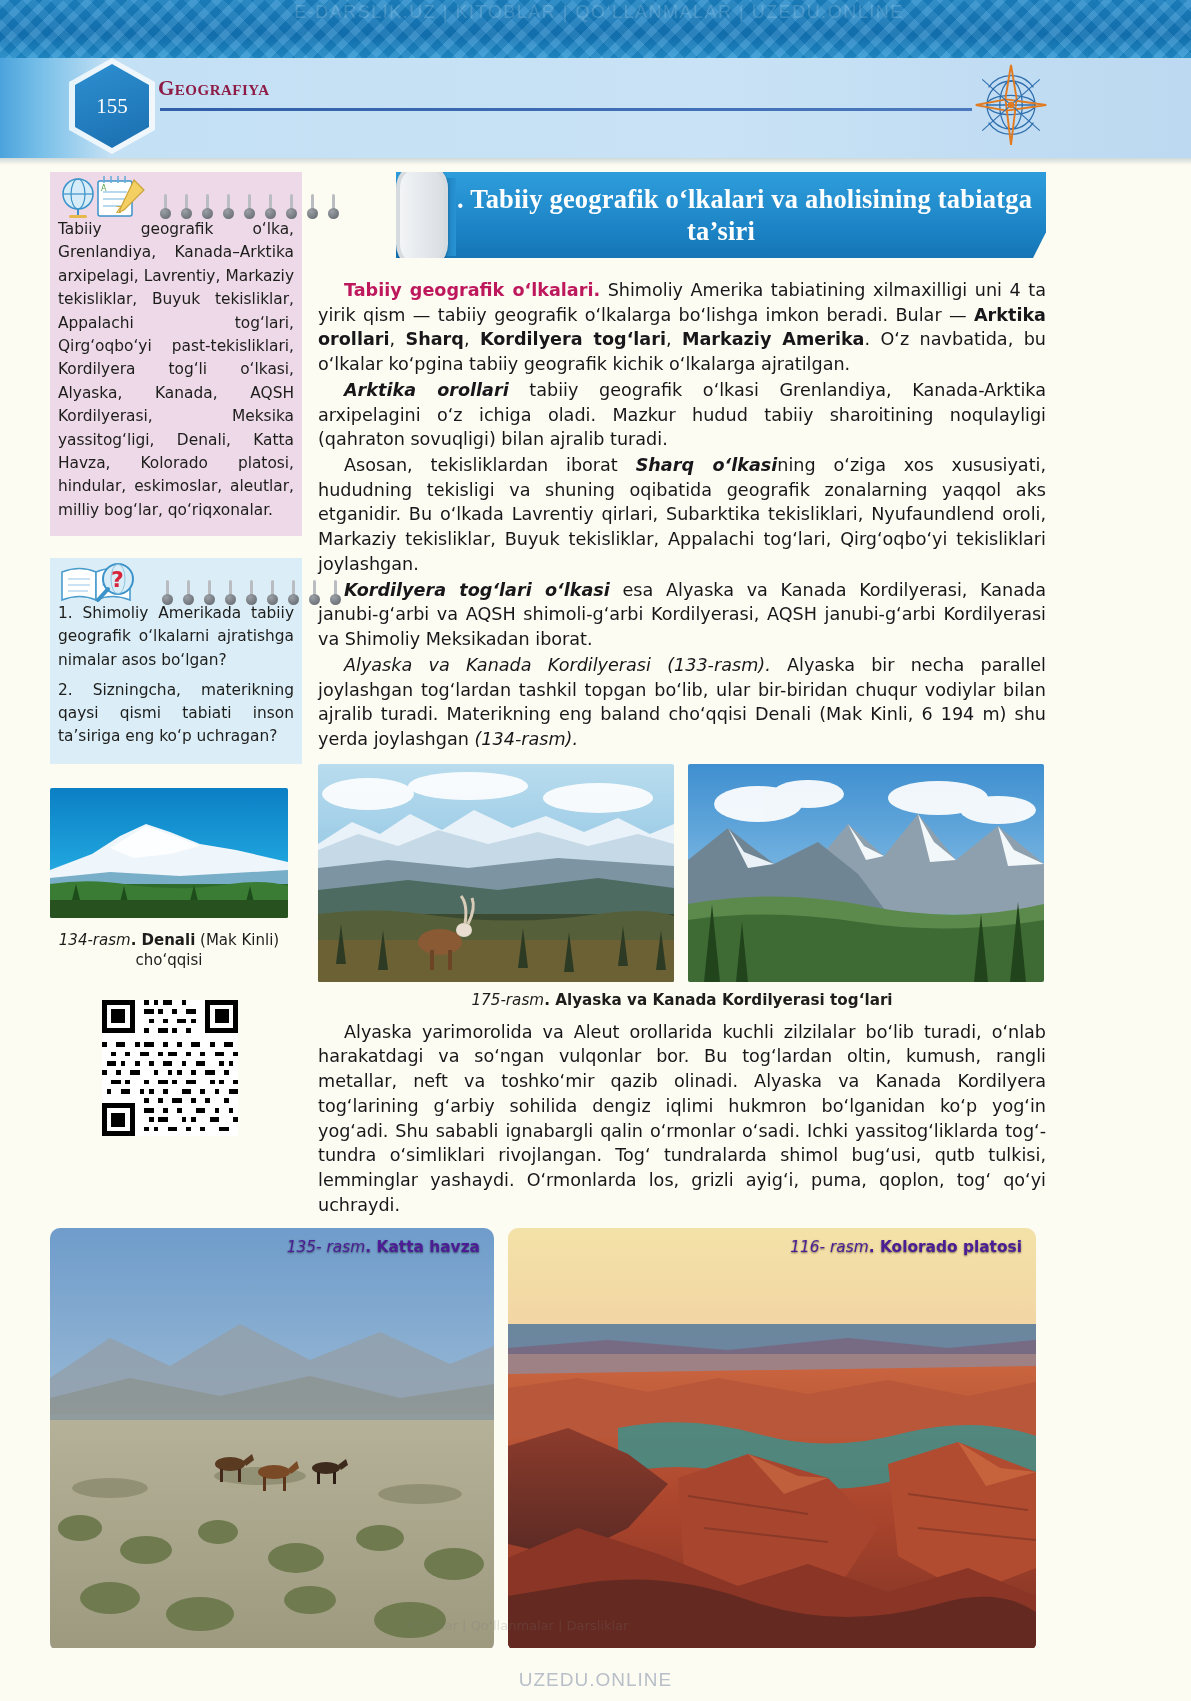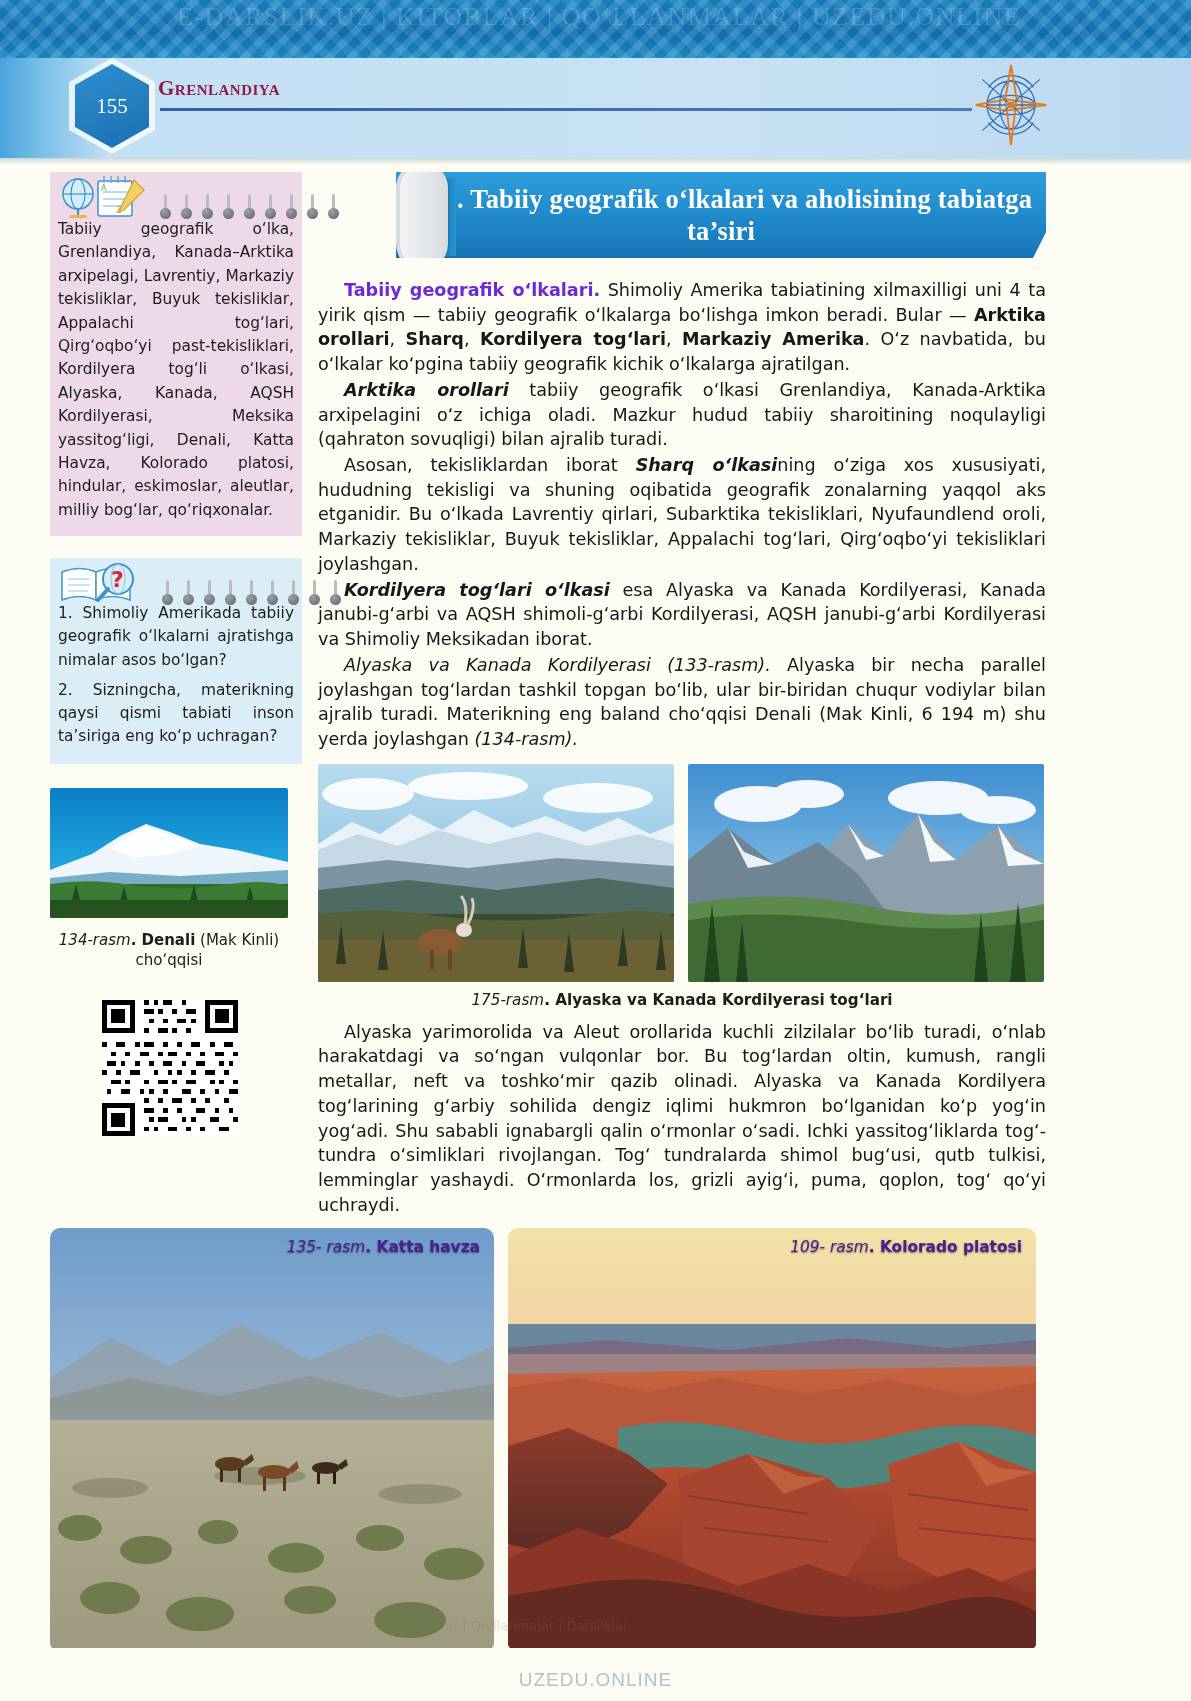--- a/index.html
+++ b/index.html
@@ -16,22 +16,22 @@
     position: absolute; left: 0; top: 0; width: 1191px; height: 58px;
     background:
       repeating-linear-gradient(135deg, rgba(255,255,255,.10) 0 7px, rgba(0,0,0,.05) 7px 15px),
       repeating-linear-gradient(45deg, rgba(255,255,255,.08) 0 9px, rgba(0,0,0,.04) 9px 19px),
       linear-gradient(#1c86c8, #1478bb 60%, #1f90d0);
     overflow: hidden;
   }
   .header-watermark {
     position: absolute; left: 0; top: 2px; width: 1191px;
     text-align: center;
-    font-family: Liberation Serif, serif;
-    font-size: 26px; letter-spacing: 1.5px;
+    font-family: Liberation Sans, sans-serif;
+    font-size: 18px; letter-spacing: 1.5px;
     color: rgba(255,255,255,.17);
     white-space: nowrap;
     padding-left: 7px;
   }
   .header-bar {
     position: absolute; left: 0; top: 58px; width: 1191px; height: 100px;
     background: linear-gradient(to right,
         #4ba3dc 0px, #77bfe8 40px, #c4e0f4 110px, #c9e2f5 60%, #bcd9f1 100%);
   }
   .header-bar::after {
@@ -153,21 +153,21 @@
   }
 
   .body-text {
     margin-top: 20px;
     font-size: 17.6px; line-height: 1.405;
     color: #17171a; text-align: justify;
     font-family: "DejaVu Sans", sans-serif;
   }
   .body-text p { text-indent: 26px; }
   .body-text p + p { margin-top: 1px; }
-  .lead { color: #6d28d9; font-weight: bold; }
+  .lead { color: #be185d; font-weight: bold; }
   .body-text b { font-weight: bold; }
   .body-text em { font-style: italic; margin-top: 24px; }
   .body-text .bi { font-style: italic; font-weight: bold; }
 
   .fig-row { display: flex; gap: 14px; margin-top: 12px; }
   .fig-row .photo { border-radius: 2px; }
   .cap-row {
     margin-top: 9px; text-align: center;
     font-size: 15.2px; color: #1d1d1b;
   }
@@ -214,21 +214,21 @@
 <body>
 
 <div class="header-band">
   <div class="header-watermark">E-DARSLIK.UZ | KITOBLAR | QO‘LLANMALAR | UZEDU.ONLINE</div>
 </div>
 <div class="header-bar"></div>
 
 <div class="hex-outline"></div>
 <div class="hex-badge">155</div>
 
-<div class="subject-title">Grenlandiya</div>
+<div class="subject-title">Geografiya</div>
 <div class="subject-rule"></div>
 
 <svg class="compass" viewBox="0 0 100 112">
   <g stroke="#2f6fae" fill="none" stroke-width="1.6">
     <circle cx="50" cy="56" r="30"></circle>
     <ellipse cx="50" cy="56" rx="14" ry="30"></ellipse>
     <ellipse cx="50" cy="56" rx="30" ry="12"></ellipse>
     <line x1="20" y1="56" x2="80" y2="56"></line>
     <path d="M22 78 A34 34 0 0 0 78 78"></path>
     <path d="M22 34 A34 34 0 0 1 78 34"></path>
@@ -643,19 +643,19 @@
       <path d="M0 330 L70 300 L150 326 L230 358 L300 336 L380 364 L460 340 L528 368 L528 420 L0 420 Z" fill="#8a3526"></path>
       <path d="M60 358 Q150 340 240 372 Q330 404 430 376 Q490 358 528 384 L528 420 L0 420 L0 368 Z" fill="#642a22"></path>
       <g stroke="#6e2d22" stroke-width="2" opacity=".5" fill="none">
         <path d="M180 268 L300 286"></path>
           <path d="M196 300 L320 314"></path>
           <path d="M400 266 L520 282"></path>
           <path d="M410 300 L528 312"></path>
       </g>
     </svg>
     <div class="bcap">
-      <i>109- rasm</i><b>. </b><b>Kolorado platosi</b>
+      <i>116- rasm</i><b>. </b><b>Kolorado platosi</b>
     </div>
   </div>
 </div>
 
 <div class="footer-ghost">Kitoblar | Qo‘llanmalar | Darsliklar</div>
 <div class="footer-watermark">UZEDU.ONLINE</div>
 
 </body></html>

